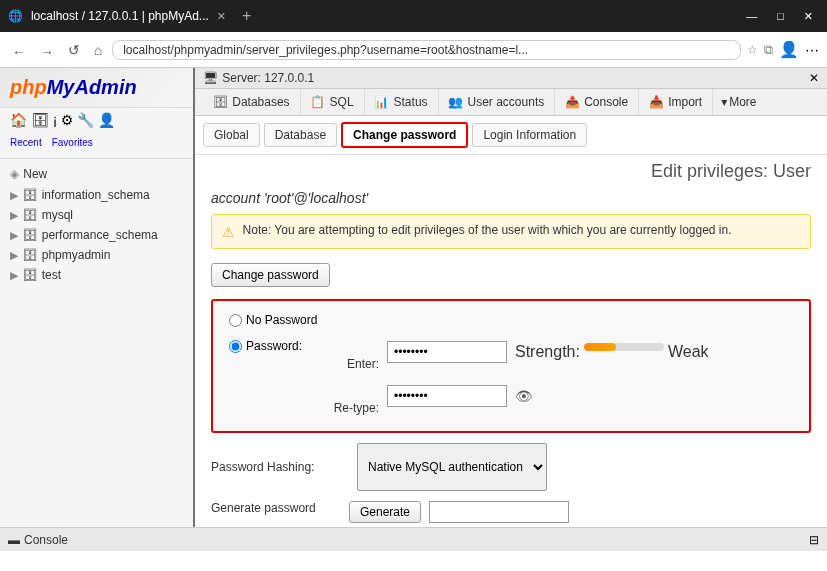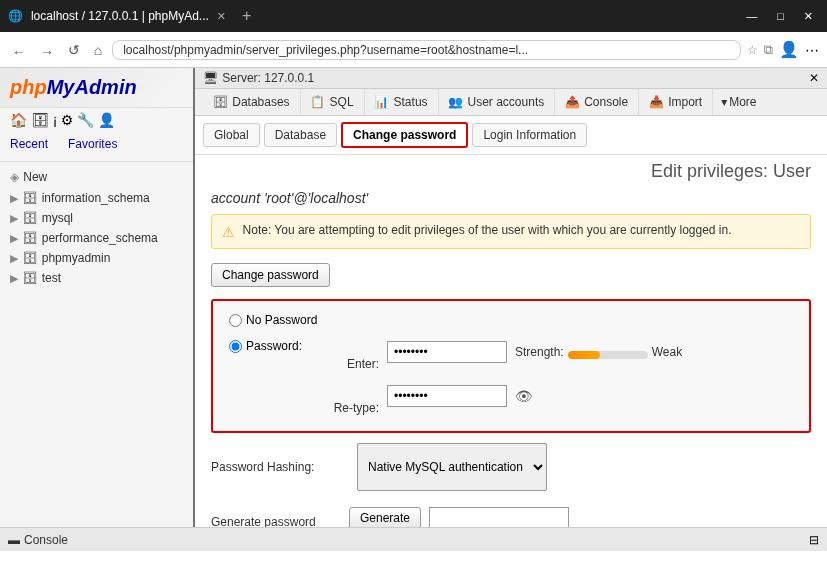--- a/index.html
+++ b/index.html
@@ -15,21 +15,21 @@
     
     .app-body { display: flex; height: 459px; }
 
     
     .sidebar { width: 195px; background: #f5f5f5; border-right: 2px solid #737373; padding: 0; overflow-y: auto; flex-shrink: 0; }
     .pma-logo { background: linear-gradient(135deg, #e8e8e8, #f5f5f5); padding: 8px 10px; border-bottom: 1px solid #ddd; }
     .pma-logo-text { color: #f60; font-size: 20px; font-weight: bold; font-style: italic; }
     .pma-logo-text span { color: #00f; }
     .sidebar-icons { display: flex; gap: 4px; padding: 4px 10px; }
     .sidebar-icon { font-size: 14px; cursor: pointer; }
-    .sidebar-links { display: flex; gap: 20px; padding: 2px 10px 6px; font-size: 12px; }
+    .sidebar-links { display: flex; gap: 10px; padding: 2px 10px 6px; font-size: 10px; }
     .sidebar-link { color: #00c; cursor: pointer; text-decoration: none; }
     .sidebar-divider { border: none; border-top: 1px solid #ddd; margin: 4px 0; }
     .sidebar-new { display: flex; align-items: center; gap: 4px; padding: 4px 10px; cursor: pointer; font-size: 12px; color: #333; }
     .sidebar-db { display: flex; align-items: center; gap: 4px; padding: 3px 10px; cursor: pointer; font-size: 12px; color: #333; }
     .db-icon { color: #888; font-size: 11px; }
 
     
     .content { flex: 1; display: flex; flex-direction: column; overflow: hidden; }
 
     
@@ -59,30 +59,30 @@
 
     
     .section { padding: 6px 16px; }
     .change-pwd-btn { padding: 4px 10px; border: 1px solid #999; background: linear-gradient(#fff, #e8e8e8); cursor: pointer; font-size: 12px; border-radius: 3px; }
 
     
     .form-area { margin: 6px 16px; border: 2px solid #d00; border-radius: 3px; padding: 10px 16px; background: #f8f8f8; }
     .field-row { display: flex; align-items: center; gap: 8px; margin-bottom: 6px; }
     .field-label { width: 50px; text-align: right; font-size: 12px; color: #333; margin-top: 24px; }
     .field-input { border: 1px solid #999; padding: 3px 6px; font-size: 12px; width: 120px; }
-    .strength-row { display: flex; align-items: flex-end; gap: 4px; font-size: 12px; color: #333; }
+    .strength-row { display: flex; align-items: flex-start; gap: 4px; font-size: 16px; color: #333; }
     .strength-bar-container { width: 80px; height: 8px; background: #ddd; border-radius: 4px; overflow: hidden; }
     .strength-bar { height: 100%; width: 40%; background: linear-gradient(to right, #ff8c00, #ffa500); border-radius: 4px; }
     .eye-btn { background: none; border: none; cursor: pointer; font-size: 14px; color: #555; }
 
     
     .settings-row { display: flex; align-items: center; gap: 16px; margin: 4px 16px; }
     .settings-label { width: 130px; font-size: 12px; color: #333; }
     .settings-select { font-size: 12px; padding: 15px 6px; border: 1px solid #999; border-radius: 2px; }
-    .generate-row { display: flex; align-items: flex-end; gap: 8px; margin: 12px 16px; }
+    .generate-row { display: flex; align-items: flex-start; gap: 8px; margin: 6px 16px; }
     .generate-label { width: 130px; font-size: 12px; color: #333; }
     .generate-btn { padding: 3px 10px; border: 1px solid #999; background: linear-gradient(#fff, #e8e8e8); cursor: pointer; font-size: 12px; border-radius: 3px; }
     .generate-input { border: 1px solid #999; padding: 3px 6px; font-size: 12px; width: 140px; }
 
     
     .go-row { display: flex; justify-content: flex-end; padding: 8px 16px; border-top: 1px solid #ddd; margin-top: 4px; }
     .go-btn { padding: 4px 12px; background: linear-gradient(#fff, #e0e0e0); border: 2px solid #d00; cursor: pointer; font-size: 12px; font-weight: bold; border-radius: 2px; }
 
     
     .console-bar { background: #e8e8e8; border-top: 1px solid #ccc; display: flex; align-items: center; padding: 2px 8px; height: 24px; font-size: 12px; }

